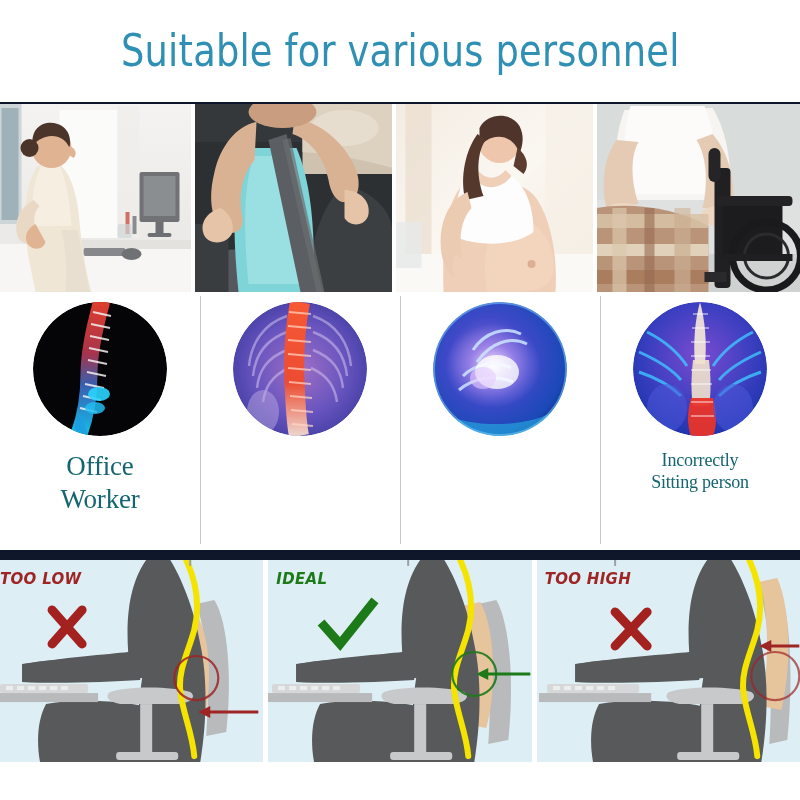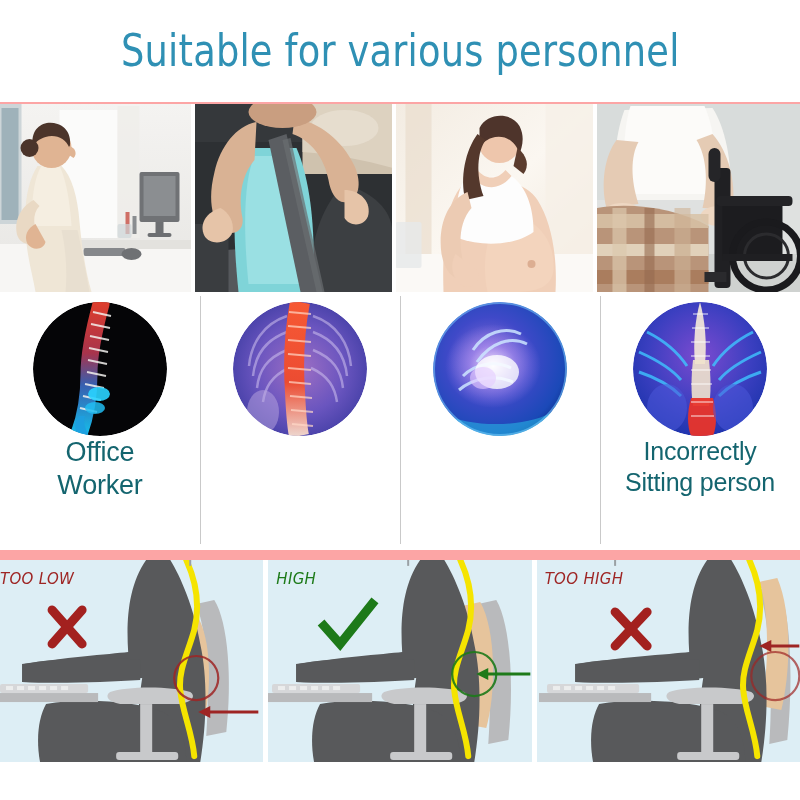--- a/index.html
+++ b/index.html
@@ -1,20 +1,20 @@
 <!DOCTYPE html>
 <html><head>
 <meta charset="utf-8">
 <style>
   html,body{margin:0;padding:0;}
   body{
     width:800px;height:800px;overflow:hidden;background:#ffffff;
     font-family:"Liberation Sans",sans-serif;
   }
-  .page{position:relative;width:800px;height:628px;background:#fca5a5;}
+  .page{position:relative;width:800px;height:628px;background:#0f172a;}
 
   
   .title-bar{
     position:absolute;left:0;top:0;width:800px;height:102px;
     display:flex;align-items:center;justify-content:center;background:#fff;
   }
   .title-text{
     font-family:"DejaVu Sans Condensed","Liberation Sans",sans-serif;
     font-size:44px;line-height:1;letter-spacing:.2px;
     color:#2f90b4;white-space:nowrap;
@@ -43,40 +43,40 @@
     display:flex;flex-direction:column;align-items:center;
     padding-top:10px;box-sizing:border-box;
   }
   .mid-cell + .mid-cell::before{
     content:"";position:absolute;left:0;top:4px;bottom:6px;width:1px;
     background:#c9c9c9;
   }
   .spine-circle{width:134px;height:134px;border-radius:50%;overflow:hidden;}
   .spine-circle svg{display:block;width:134px;height:134px;}
   .mid-label{
-    text-align:center;color:#14656f;
-    font-family:Liberation Sans, sans-serif;
+    margin-top:14px;text-align:center;color:#14656f;
+    font-family:Liberation Serif, serif;
     font-size:27px;line-height:1.22;font-weight:400;white-space:pre-line;
     letter-spacing:-.2px;
   }
-  .mid-cell:last-child .mid-label{font-size:25px;}
+  .mid-cell:last-child .mid-label{font-size:18px;}
 
   
   .bottom-row{
     position:absolute;left:0;top:560px;width:800px;height:202px;
     display:flex;gap:5px;background:#fff;
   }
   .erg-panel{
     position:relative;flex:1 1 0;height:202px;overflow:hidden;background:#ddeef5;
   }
   .erg-panel svg{display:block;width:100%;height:100%;}
   .erg-tag{
     position:absolute;left:8px;top:10px;
     font-family:"DejaVu Sans","Liberation Sans",sans-serif;
-    font-weight:normal;font-style:italic;font-size:15px;letter-spacing:.3px;
+    font-weight:bold;font-style:italic;font-size:15px;letter-spacing:.3px;
   }
   .erg-tag.bad{color:#9e2524;}
   .erg-tag.good{color:#1d7a19;}
   .erg-panel.p1 .erg-tag{left:0px;}
 </style>
 </head>
 <body>
 
 <div class="page">
 
@@ -447,21 +447,21 @@
         <g stroke="#1d7a19" stroke-width="3" fill="none">
           <line x1="262" y1="114" x2="216" y2="114"></line>
           <polygon points="208,114 220,108 220,120" fill="#1d7a19" stroke="none"></polygon>
         </g>
         <line x1="140" y1="0" x2="140" y2="6" stroke="#9aa0a4" stroke-width="2"></line>
 
         <g stroke="#1d7a19" stroke-width="9" fill="none" stroke-linecap="square">
           <path d="M56 66 L72 84 L104 44"></path>
         </g>
       </svg>
-      <div class="erg-tag good">HIGH</div>
+      <div class="erg-tag good">IDEAL</div>
     </div>
 
     <div class="erg-panel p3">
       <svg viewBox="0 0 263 202" preserveAspectRatio="xMidYMid slice">
         <rect width="263" height="202" fill="#ddeef5"></rect>
         <path d="M240 24 C254 52 256 120 250 180 L232 184 C236 124 232 60 222 30 Z" fill="#b9babc"></path>
         <path d="M240 18 C254 50 254 110 244 150 L224 146 C232 108 232 50 222 22 Z" fill="#e6c49c"></path>
         <path d="M170 0 C152 26 150 60 152 92 C134 94 76 98 40 104 L40 122 C80 122 144 120 166 118 C162 144 160 176 162 202 L224 202 C230 166 232 120 224 84 C218 48 204 16 194 0 Z" fill="#58595b"></path>
         <path d="M62 144 C96 138 156 140 184 152 C200 160 208 178 208 202 L56 202 C52 180 54 158 62 144 Z" fill="#58595b"></path>
         <path d="M38 104 C74 98 132 96 162 100 L162 120 C128 122 74 124 38 122 Z" fill="#58595b"></path>

